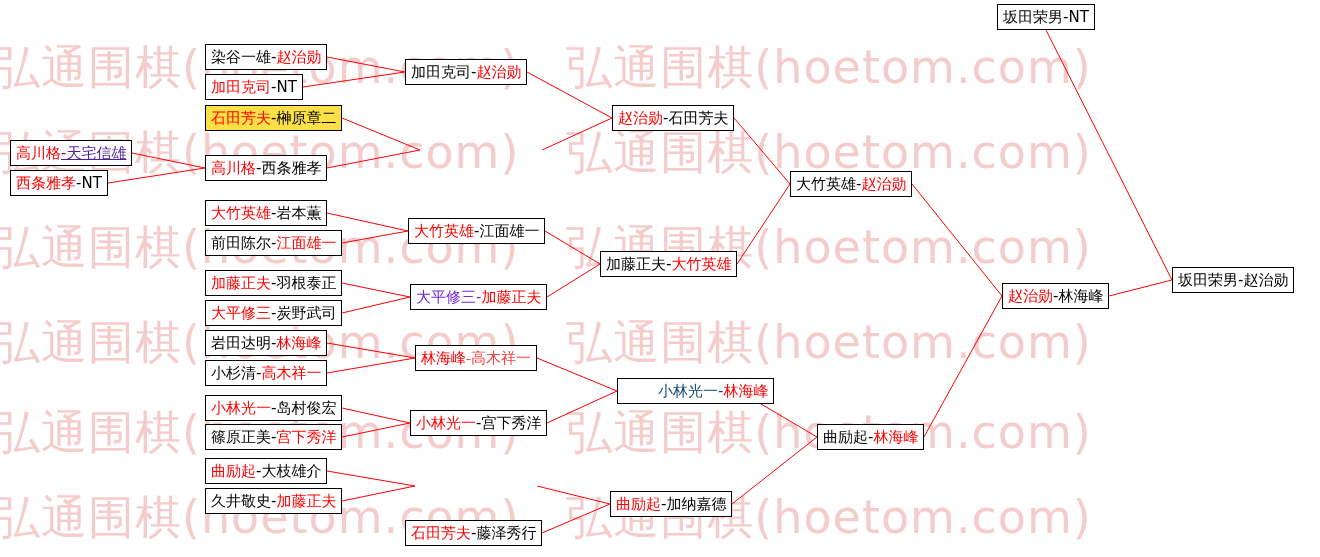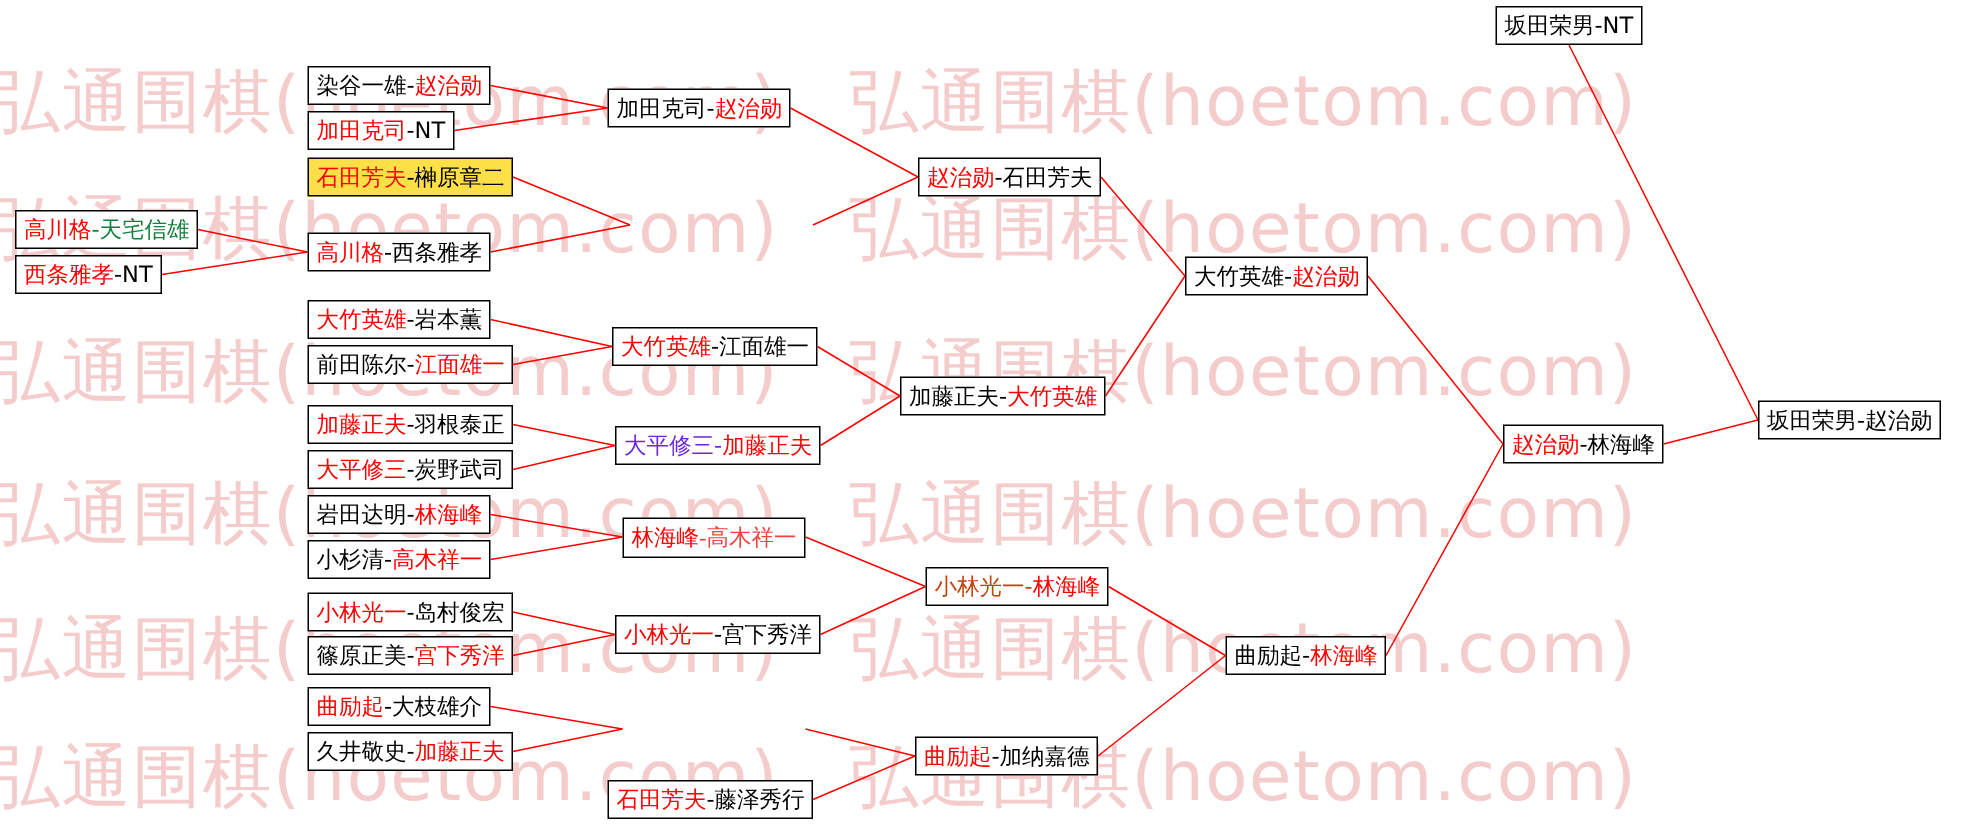--- a/index.html
+++ b/index.html
@@ -95,21 +95,21 @@
       <line x1="537" y1="486" x2="610" y2="504" stroke="#ff0000" stroke-width="1"></line>
       <line x1="542" y1="533" x2="610" y2="504" stroke="#ff0000" stroke-width="1"></line>
       <line x1="739" y1="391" x2="817" y2="437" stroke="#ff0000" stroke-width="1"></line>
       <line x1="732" y1="504" x2="817" y2="437" stroke="#ff0000" stroke-width="1"></line>
       <line x1="912" y1="184" x2="1002" y2="296" stroke="#ff0000" stroke-width="1"></line>
       <line x1="924" y1="437" x2="1002" y2="296" stroke="#ff0000" stroke-width="1"></line>
       <line x1="1109" y1="296" x2="1172" y2="280" stroke="#ff0000" stroke-width="1"></line>
       <line x1="1046" y1="30" x2="1172" y2="280" stroke="#ff0000" stroke-width="1"></line>
     </svg>
   <div id="boxes-layer">
-      <div class="match-box" style="left: 10px; border-color: rgb(0, 0, 0); background: rgb(255, 255, 255); top: 140px;"><span class="win" style="color: rgb(255, 0, 0);">高川格</span><span class="norm" style="color: #15803d;">-天宅信雄</span></div>
+      <div class="match-box" style="left: 10px; border-color: rgb(0, 0, 0); background: rgb(255, 255, 255); top: 140px;"><span class="win" style="color: rgb(255, 0, 0);">高川格</span><span class="norm" style="color: #4c1d95; text-decoration: underline;">-天宅信雄</span></div>
       <div class="match-box" style="left: 10px; border-color: rgb(0, 0, 0); background: rgb(255, 255, 255); top: 170px;"><span class="win" style="color: rgb(255, 0, 0);">西条雅孝</span><span class="norm" style="color: rgb(0, 0, 0);">-NT</span></div>
       <div class="match-box" style="left: 205px; border-color: rgb(0, 0, 0); background: rgb(255, 255, 255); top: 44px;"><span class="norm" style="color: rgb(0, 0, 0);">染谷一雄-</span><span class="win" style="color: rgb(255, 0, 0);">赵治勋</span></div>
       <div class="match-box" style="left: 205px; border-color: rgb(0, 0, 0); background: rgb(255, 255, 255); top: 74px;"><span class="win" style="color: rgb(255, 0, 0);">加田克司</span><span class="norm" style="color: rgb(0, 0, 0);">-NT</span></div>
       <div class="match-box" style="left: 205px; border-color: rgb(0, 0, 0); background: #fde047; top: 105px;"><span class="win" style="color: rgb(255, 0, 0);">石田芳夫</span><span class="norm" style="color: rgb(0, 0, 0);">-榊原章二</span></div>
       <div class="match-box" style="left: 205px; border-color: rgb(0, 0, 0); background: rgb(255, 255, 255); top: 155px;"><span class="win" style="color: rgb(255, 0, 0);">高川格</span><span class="norm" style="color: rgb(0, 0, 0);">-西条雅孝</span></div>
       <div class="match-box" style="left: 205px; border-color: rgb(0, 0, 0); background: rgb(255, 255, 255); top: 200px;"><span class="win" style="color: rgb(255, 0, 0);">大竹英雄</span><span class="norm" style="color: rgb(0, 0, 0);">-岩本薫</span></div>
       <div class="match-box" style="left: 205px; border-color: rgb(0, 0, 0); background: rgb(255, 255, 255); top: 230px;"><span class="norm" style="color: rgb(0, 0, 0);">前田陈尔-</span><span class="win" style="color: rgb(255, 0, 0);">江面雄一</span></div>
       <div class="match-box" style="left: 205px; border-color: rgb(0, 0, 0); background: rgb(255, 255, 255); top: 270px;"><span class="win" style="color: rgb(255, 0, 0);">加藤正夫</span><span class="norm" style="color: rgb(0, 0, 0);">-羽根泰正</span></div>
       <div class="match-box" style="left: 205px; border-color: rgb(0, 0, 0); background: rgb(255, 255, 255); top: 300px;"><span class="win" style="color: rgb(255, 0, 0);">大平修三</span><span class="norm" style="color: rgb(0, 0, 0);">-炭野武司</span></div>
       <div class="match-box" style="left: 205px; border-color: rgb(0, 0, 0); background: rgb(255, 255, 255); top: 330px;"><span class="norm" style="color: rgb(0, 0, 0);">岩田达明-</span><span class="win" style="color: rgb(255, 0, 0);">林海峰</span></div>
@@ -119,21 +119,21 @@
       <div class="match-box" style="left: 205px; border-color: rgb(0, 0, 0); background: rgb(255, 255, 255); top: 458px;"><span class="win" style="color: rgb(255, 0, 0);">曲励起</span><span class="norm" style="color: rgb(0, 0, 0);">-大枝雄介</span></div>
       <div class="match-box" style="left: 205px; border-color: rgb(0, 0, 0); background: rgb(255, 255, 255); top: 488px;"><span class="norm" style="color: rgb(0, 0, 0);">久井敬史-</span><span class="win" style="color: rgb(255, 0, 0);">加藤正夫</span></div>
       <div class="match-box" style="left: 405px; border-color: rgb(0, 0, 0); background: rgb(255, 255, 255); top: 59px;"><span class="norm" style="color: rgb(0, 0, 0);">加田克司-</span><span class="win" style="color: rgb(255, 0, 0);">赵治勋</span></div>
       <div class="match-box" style="left: 408px; border-color: rgb(0, 0, 0); background: rgb(255, 255, 255); top: 218px;"><span class="win" style="color: rgb(255, 0, 0);">大竹英雄</span><span class="norm" style="color: rgb(0, 0, 0);">-江面雄一</span></div>
       <div class="match-box" style="left: 410px; border-color: rgb(0, 0, 0); background: rgb(255, 255, 255); top: 284px;"><span class="norm" style="color: #6d28d9;">大平修三-</span><span class="win" style="color: rgb(255, 0, 0);">加藤正夫</span></div>
       <div class="match-box" style="left: 415px; border-color: rgb(0, 0, 0); background: rgb(255, 255, 255); top: 345px;"><span class="win" style="color: rgb(255, 0, 0);">林海峰</span><span class="norm" style="color: #ef4444; font-family: Liberation Serif, serif;">-高木祥一</span></div>
       <div class="match-box" style="left: 410px; border-color: rgb(0, 0, 0); background: rgb(255, 255, 255); top: 410px;"><span class="win" style="color: rgb(255, 0, 0);">小林光一</span><span class="norm" style="color: rgb(0, 0, 0);">-宫下秀洋</span></div>
       <div class="match-box" style="left: 405px; border-color: rgb(0, 0, 0); background: rgb(255, 255, 255); top: 520px;"><span class="win" style="color: rgb(255, 0, 0);">石田芳夫</span><span class="norm" style="color: rgb(0, 0, 0);">-藤泽秀行</span></div>
       <div class="match-box" style="left: 612px; border-color: rgb(0, 0, 0); background: rgb(255, 255, 255); top: 105px;"><span class="win" style="color: rgb(255, 0, 0);">赵治勋</span><span class="norm" style="color: rgb(0, 0, 0);">-石田芳夫</span></div>
       <div class="match-box" style="left: 600px; border-color: rgb(0, 0, 0); background: rgb(255, 255, 255); top: 251px;"><span class="norm" style="color: rgb(0, 0, 0);">加藤正夫-</span><span class="win" style="color: rgb(255, 0, 0);">大竹英雄</span></div>
-      <div class="match-box" style="left: 617px; border-color: rgb(0, 0, 0); background: rgb(255, 255, 255); top: 378px;"><span class="norm" style="color: #c2410c;">小林光一-</span><span class="win" style="color: rgb(255, 0, 0);">林海峰</span></div>
+      <div class="match-box" style="left: 617px; border-color: rgb(0, 0, 0); background: rgb(255, 255, 255); top: 378px;"><span class="norm" style="color: #0c4a6e; margin-left: 35px;">小林光一-</span><span class="win" style="color: rgb(255, 0, 0);">林海峰</span></div>
       <div class="match-box" style="left: 610px; border-color: rgb(0, 0, 0); background: rgb(255, 255, 255); top: 491px;"><span class="win" style="color: rgb(255, 0, 0);">曲励起</span><span class="norm" style="color: rgb(0, 0, 0);">-加纳嘉德</span></div>
       <div class="match-box" style="left: 790px; border-color: rgb(0, 0, 0); background: rgb(255, 255, 255); top: 171px;"><span class="norm" style="color: rgb(0, 0, 0);">大竹英雄-</span><span class="win" style="color: rgb(255, 0, 0);">赵治勋</span></div>
       <div class="match-box" style="left: 817px; border-color: rgb(0, 0, 0); background: rgb(255, 255, 255); top: 424px;"><span class="norm" style="color: rgb(0, 0, 0);">曲励起-</span><span class="win" style="color: rgb(255, 0, 0);">林海峰</span></div>
       <div class="match-box" style="left: 1002px; border-color: rgb(0, 0, 0); background: rgb(255, 255, 255); top: 283px;"><span class="win" style="color: rgb(255, 0, 0);">赵治勋</span><span class="norm" style="color: rgb(0, 0, 0);">-林海峰</span></div>
       <div class="match-box" style="left: 997px; border-color: rgb(0, 0, 0); background: rgb(255, 255, 255); top: 4px;"><span class="norm" style="color: rgb(0, 0, 0);">坂田荣男-NT</span></div>
       <div class="match-box" style="left: 1172px; border-color: rgb(0, 0, 0); background: rgb(255, 255, 255); top: 267px;"><span class="norm" style="color: rgb(0, 0, 0);">坂田荣男-赵治勋</span></div>
     </div>
 </div>
 
 </body></html>

